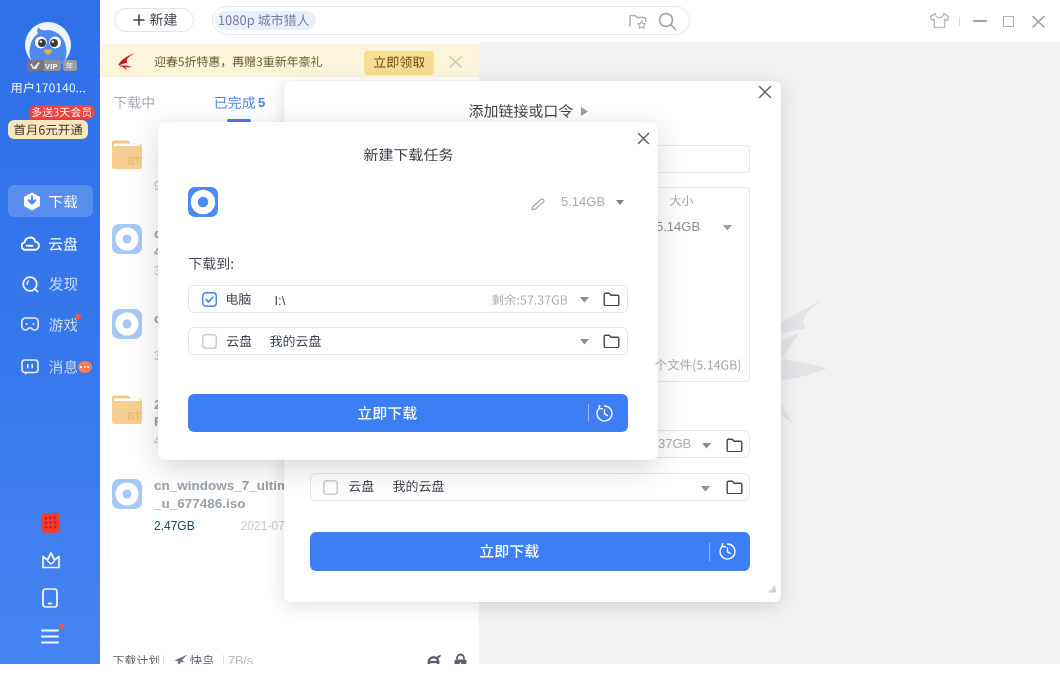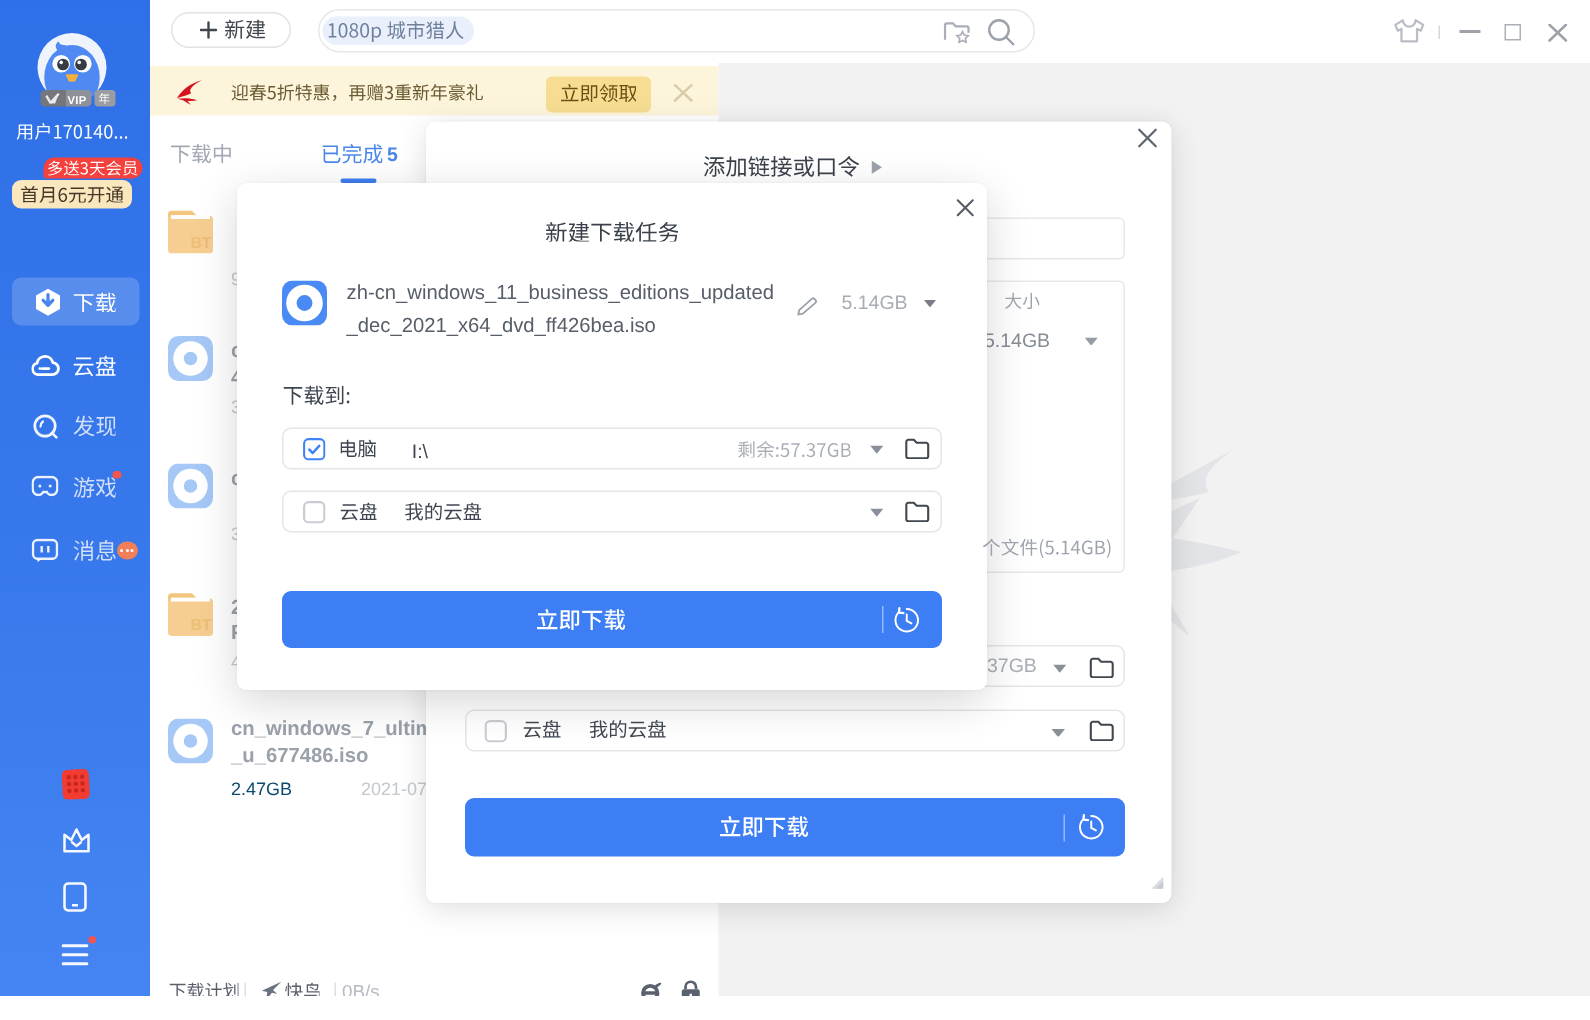--- a/index.html
+++ b/index.html
@@ -189,21 +189,21 @@
 <div class="abs lat" style="left:154px;top:495.5px;font-size:13.5px;font-weight:bold;color:#9AA1AB;text-align:right;">_u_677486.iso</div>
 <div class="abs lat" style="left:154px;top:519px;font-size:12px;color:#0c4a6e;">2.47GB</div>
 <div class="abs lat" style="left:240.7px;top:519px;font-size:12px;color:#C3C8CF;">2021-07-22</div>
 
 <div class="abs" style="left:163px;top:655px;width:1px;height:11px;background:#DCDFE3;"></div>
 <div class="abs" style="left:222.5px;top:655px;width:1px;height:11px;background:#DCDFE3;"></div>
 <svg class="t" style="left:174px;top:653.5px" width="14" height="14" viewBox="0 0 14 14">
   <path d="M13.5 0.5 L0.5 6.5 L4.2 7.3 L3.4 12.5 L7.3 7.9 L10.8 8.6 L8 6 Z" fill="#6B7380"></path>
   <path d="M8.5 9.5 L12.5 12.8 L9.5 9.9 Z" fill="#6B7380"></path>
 </svg>
-<div class="abs lat" style="left:228px;top:654px;font-size:12.5px;color:#B6BBC3;">0B/s</div>
+<div class="abs lat" style="left:228px;top:654px;font-size:12.5px;color:#B6BBC3;">7B/s</div>
 <svg class="t" style="left:424.5px;top:652.5px" width="17" height="17" viewBox="0 0 17 17" fill="none">
   <circle cx="8.5" cy="9" r="4.8" stroke="#59616E" stroke-width="2.5"></circle>
   <path d="M3.7 9 H13.3" stroke="#59616E" stroke-width="2.3"></path>
   <path d="M12 12.2 A4.8 4.8 0 0 1 5.5 13.3 L7 10.8 Z" fill="#fff"></path>
   <path d="M11.5 4.2 C13 2.6 15.3 1.6 15.8 2.4 C16.2 3.1 14.3 4.6 12.8 5.3 Z" fill="#59616E"></path>
   <path d="M5.2 13.2 C3.8 14.8 1.8 15.9 1.3 15.1 C0.9 14.4 2.6 12.9 4.1 12.2 Z" fill="#59616E"></path>
 </svg>
 <svg class="t" style="left:452.5px;top:652.5px" width="15" height="15.5" viewBox="0 0 15 15.5">
   <path d="M4 6.5 V5 a3.5 3.5 0 0 1 7 0 V6.5" stroke="#59616E" stroke-width="1.8" fill="none"></path>
   <rect x="1.5" y="6.5" width="12" height="8.5" rx="1.5" fill="#59616E"></rect>
@@ -264,21 +264,20 @@
 
 <div class="abs" style="left:158px;top:122px;width:500px;height:338px;background:#fff;border-radius:6px;box-shadow:0 8px 30px rgba(0,0,0,0.16),0 0 2px rgba(0,0,0,0.06);"></div>
 <svg class="t" style="left:637px;top:131.5px" width="13" height="13" viewBox="0 0 13 13">
   <path d="M1.5 1.5 L11.5 11.5 M11.5 1.5 L1.5 11.5" stroke="#555B64" stroke-width="1.4" stroke-linecap="round"></path>
 </svg>
 <svg class="t" style="left:188px;top:187px" width="30" height="30" viewBox="0 0 30 30">
       <rect width="30" height="30" rx="7" fill="#4A8AF4"></rect>
       <circle cx="15" cy="15" r="12.2" fill="#fff"></circle>
       <circle cx="15" cy="15" r="5.3" fill="#4A8AF4"></circle>
     </svg>
-<div class="abs lat" style="left:231px;top:184px;font-size:13.5px;color:#575E68;line-height:21.5px;">zh-cn_windows_11_business_editions_updated<br>_dec_2021_x64_dvd_ff426bea.iso</div>
 <svg class="t" style="left:531px;top:196.5px" width="15" height="14" viewBox="0 0 15 14" fill="none">
   <path d="M1.8 9.8 L10.2 2.2 a1.3 1.3 0 0 1 1.8 0.1 l0.7 0.8 a1.3 1.3 0 0 1 -0.1 1.8 L4.2 12.1 L1.2 12.6 Z" stroke="#9CA2AA" stroke-width="1.2"></path>
 </svg>
 <div class="abs lat" style="left:561px;top:194.3px;font-size:13px;color:#A8ADB4;">5.14GB</div>
 <svg class="t" style="left:616px;top:200px" width="8" height="5">
       <path d="M0,0 L8,0 L4.0,5 Z" fill="#7A7F87"></path>
     </svg>
 <div class="abs" style="left:188px;top:285px;width:440px;height:28px;border:1px solid #E4E5E8;border-radius:6px;"></div>
 <svg class="t" style="left:202px;top:292.3px" width="15" height="15" viewBox="0 0 15 15">
       <rect x="0.75" y="0.75" width="13.5" height="13.5" rx="3" fill="#fff" stroke="#3D84F5" stroke-width="1.4"></rect>

